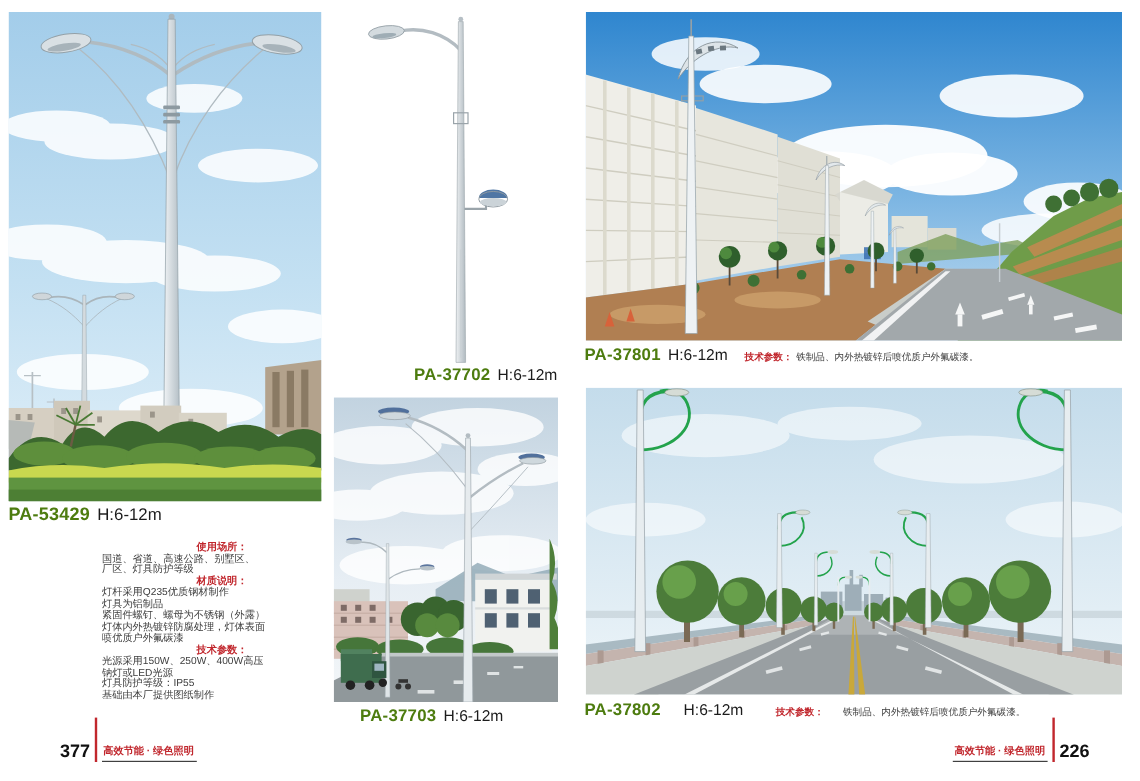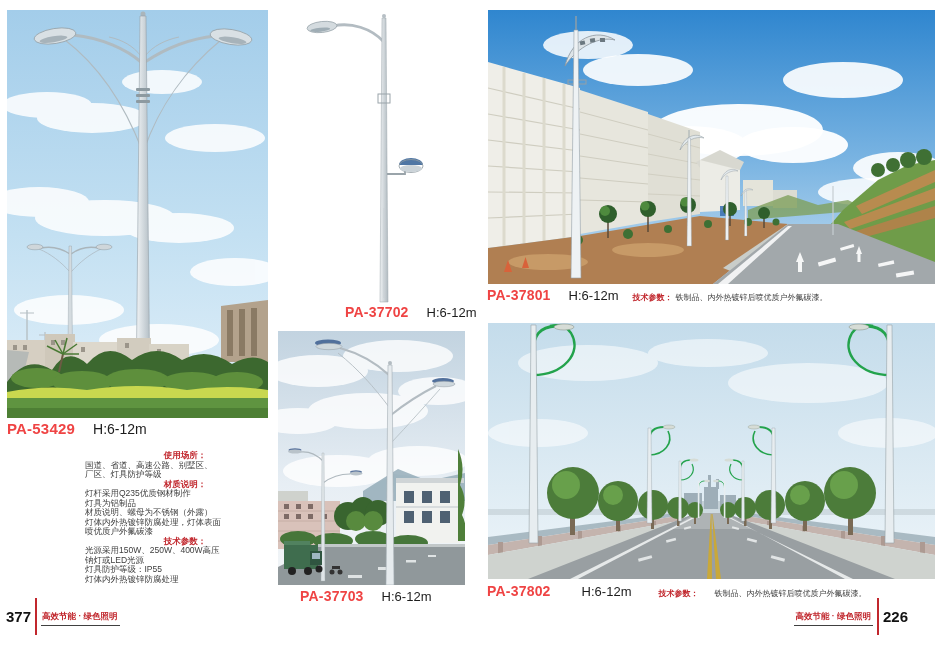--- a/index.html
+++ b/index.html
@@ -1,29 +1,29 @@
 <!DOCTYPE html>
 <html><head>
 <meta charset="utf-8">
 <style>
   html,body{margin:0;padding:0;background:#ffffff;}
   body{font-family:"Liberation Sans",sans-serif;}
   .page{position:relative;width:950px;height:651px;background:#ffffff;overflow:hidden;}
   .photo{position:absolute;overflow:hidden;}
   .photo svg{display:block;}
   .plabel{position:absolute;white-space:nowrap;display:flex;align-items:baseline;}
-  .code{color:#ef4444;font-weight:bold;font-size:15px;letter-spacing:.2px;}
-  .height{color:#1c1c1c;font-size:14px;margin-left:18px;}
+  .code{color:#4d7c0f;font-weight:bold;font-size:15px;letter-spacing:.2px;}
+  .height{color:#1c1c1c;font-size:14px;margin-left:6px;}
   .plabel.small .code{font-size:14px;}
   .plabel.small .height{font-size:13px;}
   .technote-label{color:#c1272d;font-weight:bold;font-size:8px;margin-left:14px;}
   .technote-text{color:#3d3d3d;font-size:8px;margin-left:3px;}
   .specs{position:absolute;left:85px;top:451px;width:200px;font-size:8.5px;line-height:9.5px;color:#3d3d3d;}
   .specs .hd{color:#c1272d;font-weight:bold;text-align:center;}
-  .footer{position:absolute;top:598px;display:flex;align-items:center;}
+  .footer{position:absolute;top:598px;display:flex;align-items:flex-end;margin-left:44px;}
   .footer .pageno{font-size:15px;font-weight:bold;color:#111;line-height:16px;}
   .footer .rule{width:2px;height:37px;background:#c1272d;margin:0 4px;}
   .footer .slogan{color:#c1272d;font-size:8.5px;font-weight:bold;line-height:10px;padding:3px 2px 4px 1px;border-bottom:1px solid #404040;}
   .footer.left{left:6px;}
   .footer.right{right:42px;}
 </style>
 </head>
 <body>
 
 <div class="page">
@@ -147,28 +147,28 @@
     <span class="height">H:6-12m</span>
   </div>
 
   <div class="specs">
     <div class="hd">使用场所：</div>
     <div>国道、省道、高速公路、别墅区、</div>
     <div>厂区、灯具防护等级</div>
     <div class="hd">材质说明：</div>
     <div>灯杆采用Q235优质钢材制作</div>
     <div>灯具为铝制品</div>
-    <div>材质说明、螺母为不锈钢（外露）</div>
+    <div>紧固件螺钉、螺母为不锈钢（外露）</div>
     <div>灯体内外热镀锌防腐处理，灯体表面</div>
     <div>喷优质户外氟碳漆</div>
     <div class="hd">技术参数：</div>
     <div>光源采用150W、250W、400W高压</div>
     <div>钠灯或LED光源</div>
     <div>灯具防护等级：IP55</div>
-    <div>灯体内外热镀锌防腐处理</div>
+    <div>基础由本厂提供图纸制作</div>
   </div>
 
   <div class="photo" style="left:295px;top:8px;width:170px;height:296px;">
     <svg width="170" height="296" viewBox="0 0 170 296">
       <defs>
         <linearGradient id="pole2" x1="0" y1="0" x2="1" y2="0">
           <stop offset="0" stop-color="#eef1f3"></stop>
             <stop offset="1" stop-color="#b0bac0"></stop>
         </linearGradient>
       </defs>

